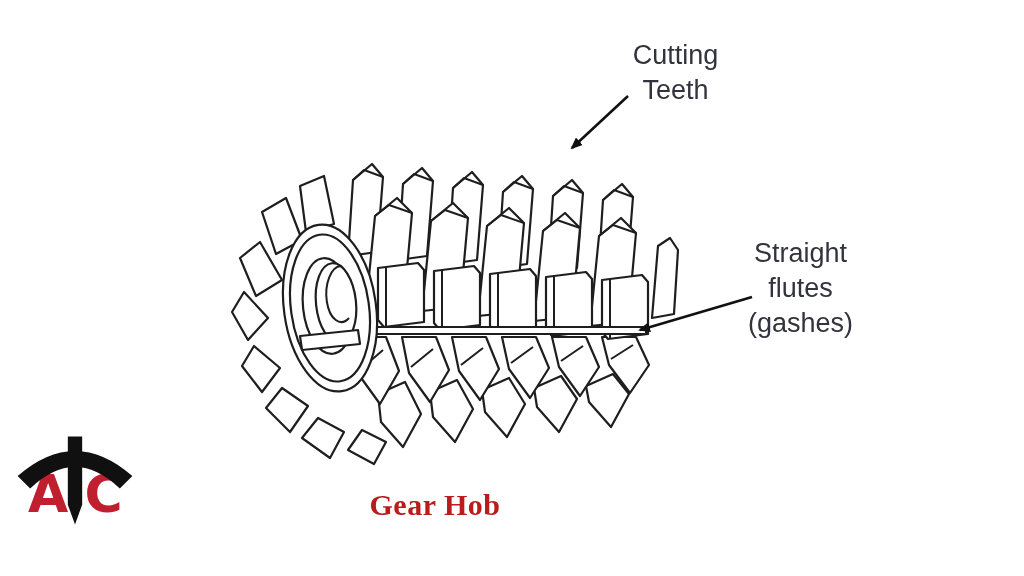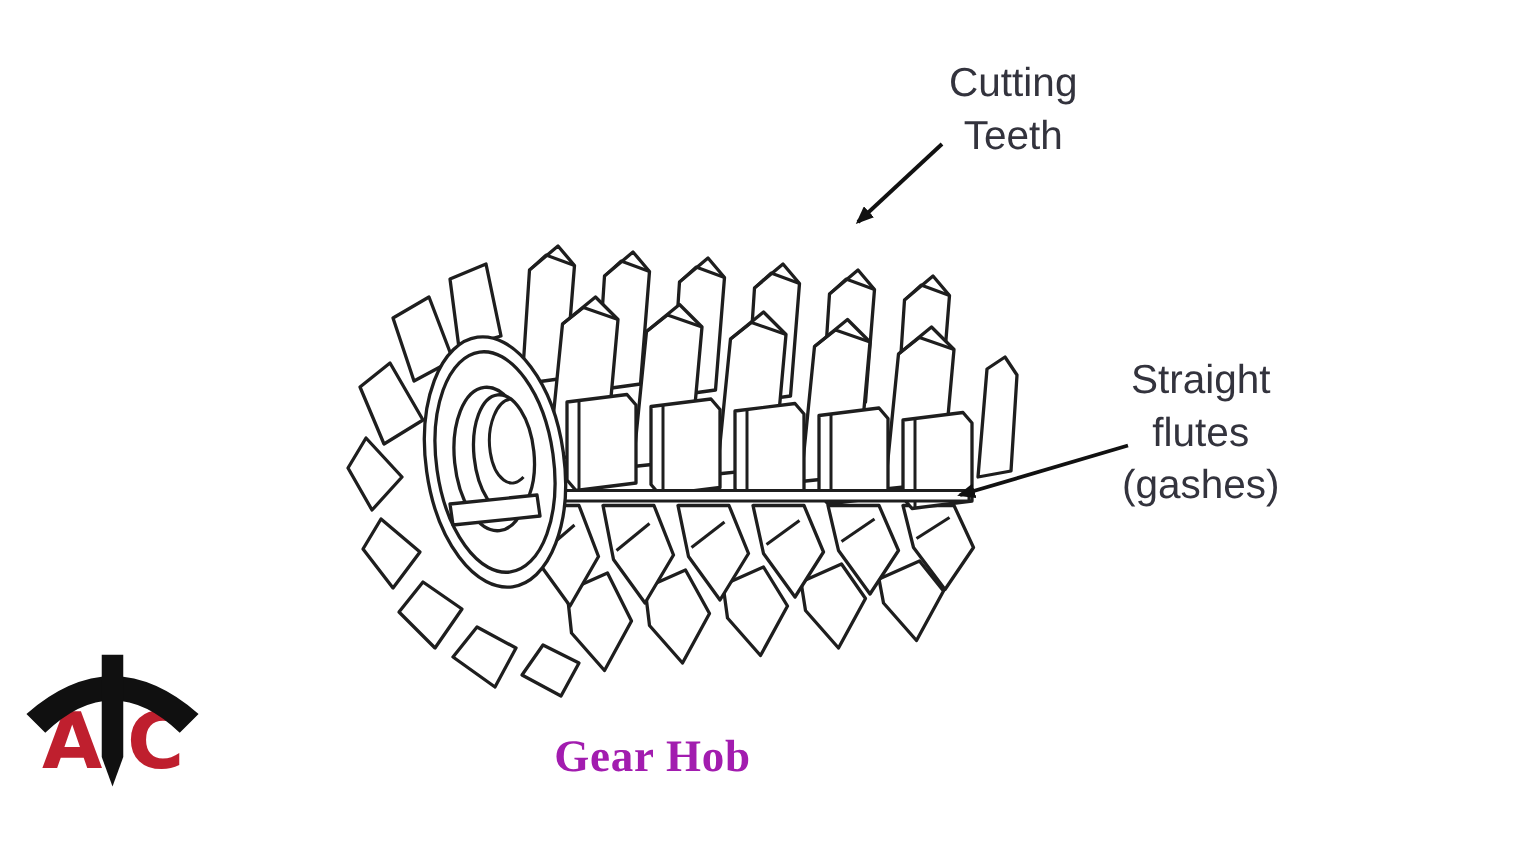--- a/index.html
+++ b/index.html
@@ -11,21 +11,21 @@
   .diagram-label{
     position:absolute;text-align:center;color:#33333d;
     font-size:27px;line-height:35px;white-space:pre-line;
     font-family:"Liberation Sans",sans-serif;
   }
   #cutting-label{left:598px;top:38px;width:155px;}
   #flutes-label{left:723px;top:236px;width:155px;}
   .figure-caption{
     position:absolute;left:300px;top:488px;width:270px;text-align:center;
     font-family:"Liberation Serif",serif;font-weight:bold;font-size:30px;
-    color:#a21caf;letter-spacing:0.5px;
+    color:#b91c1c;letter-spacing:0.5px;
   }
   
   svg.art{position:absolute;left:0;top:0;}
   .ln{fill:#ffffff;stroke:#1e1e1e;stroke-width:2.2;stroke-linejoin:round;}
   .ln-open{fill:none;stroke:#1e1e1e;stroke-width:2;stroke-linejoin:round;}
   .arrow-line{fill:none;stroke:#111111;stroke-width:2.6;}
   
   .logo{position:absolute;left:6px;top:424px;width:150px;}
   .logo-mark{display:block;margin-left:6px;}
 </style>

